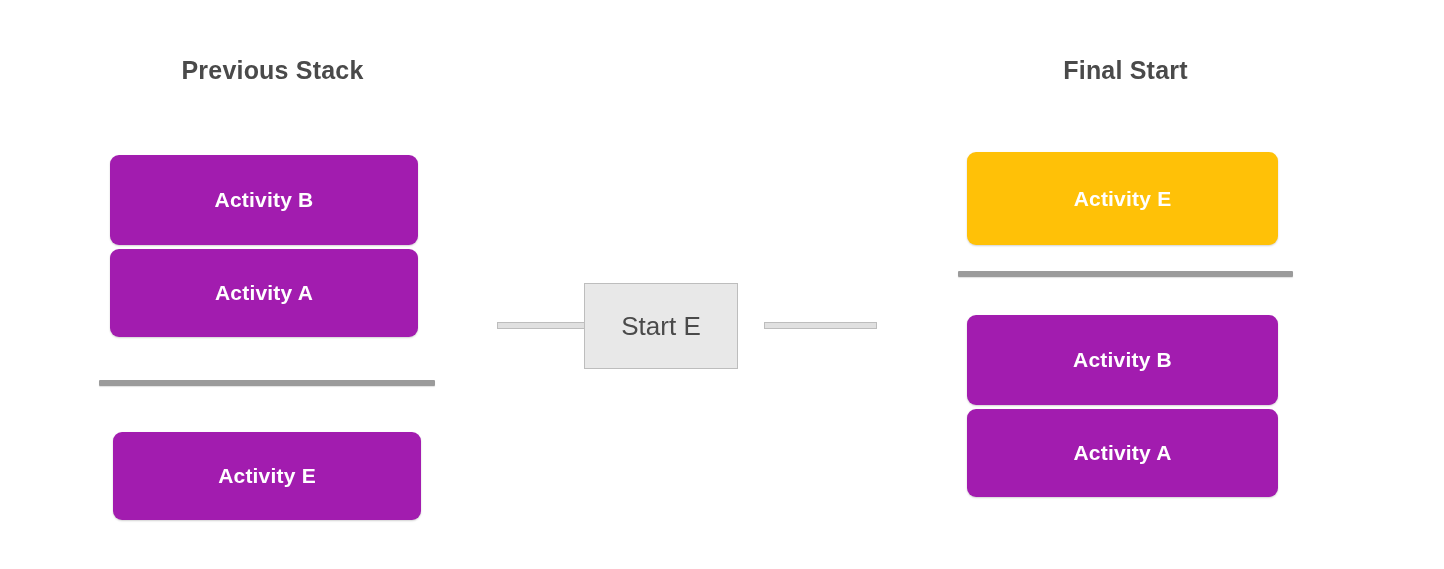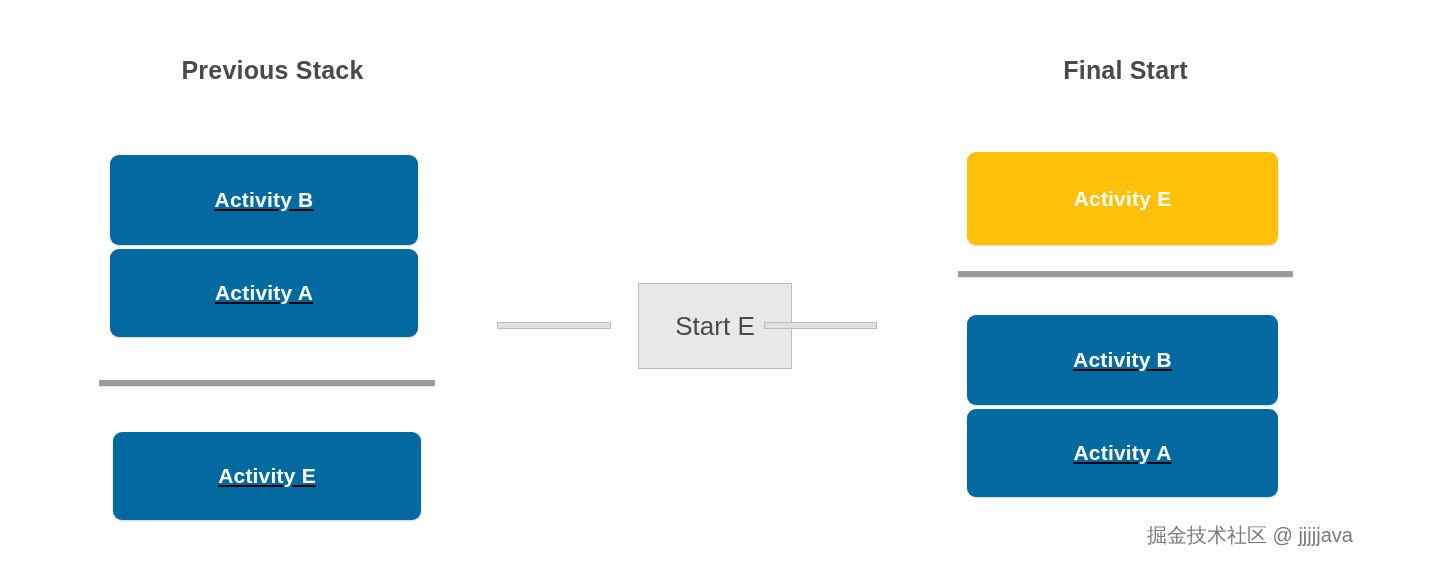--- a/index.html
+++ b/index.html
@@ -42,21 +42,21 @@
     box-sizing: border-box;
     box-shadow: 0 1px 2px rgba(0,0,0,0.18);
   }
   .activity-card .card-label {
     font-size: 21px;
     font-weight: bold;
     color: #ffffff;
     letter-spacing: 0.2px;
     white-space: nowrap;
   }
-  .card-grey   { background: #0369a1; text-decoration: underline; }
+  .card-grey   { background: #a21caf; }
   .card-accent { background: #ffc107; }
 
   
   #card-prev-b { left: 110px; top: 155px; width: 308px; height: 90px; }
   #card-prev-a { left: 110px; top: 249px; width: 308px; height: 88px; }
   #card-prev-e { left: 113px; top: 432px; width: 308px; height: 88px; }
 
   
   #card-final-e { left: 967px; top: 152px; width: 311px; height: 93px; }
   #card-final-b { left: 967px; top: 315px; width: 311px; height: 90px; }
@@ -69,21 +69,21 @@
     background: #9b9b9b;
     border-radius: 1px;
     box-shadow: 0 1px 1px rgba(0,0,0,0.12);
   }
   #separator-previous { left: 99px;  top: 380px; width: 336px; }
   #separator-final    { left: 958px; top: 271px; width: 335px; }
 
   
   #start-node {
     position: absolute;
-    left: 638px;
+    left: 584px;
     top: 283px;
     width: 154px;
     height: 86px;
     background: #e8e8e8;
     border: 1px solid #bdbdbd;
     box-sizing: border-box;
     display: flex;
     align-items: center;
     justify-content: center;
   }
@@ -153,15 +153,14 @@
   <div id="separator-final" class="stack-separator"></div>
 
   <div id="card-final-b" class="activity-card card-grey">
     <span class="card-label">Activity B</span>
   </div>
 
   <div id="card-final-a" class="activity-card card-grey">
     <span class="card-label">Activity A</span>
   </div>
 
-  <div id="watermark">掘金技术社区 @ jjjjjava</div>
 
 </div>
 
 </body></html>

